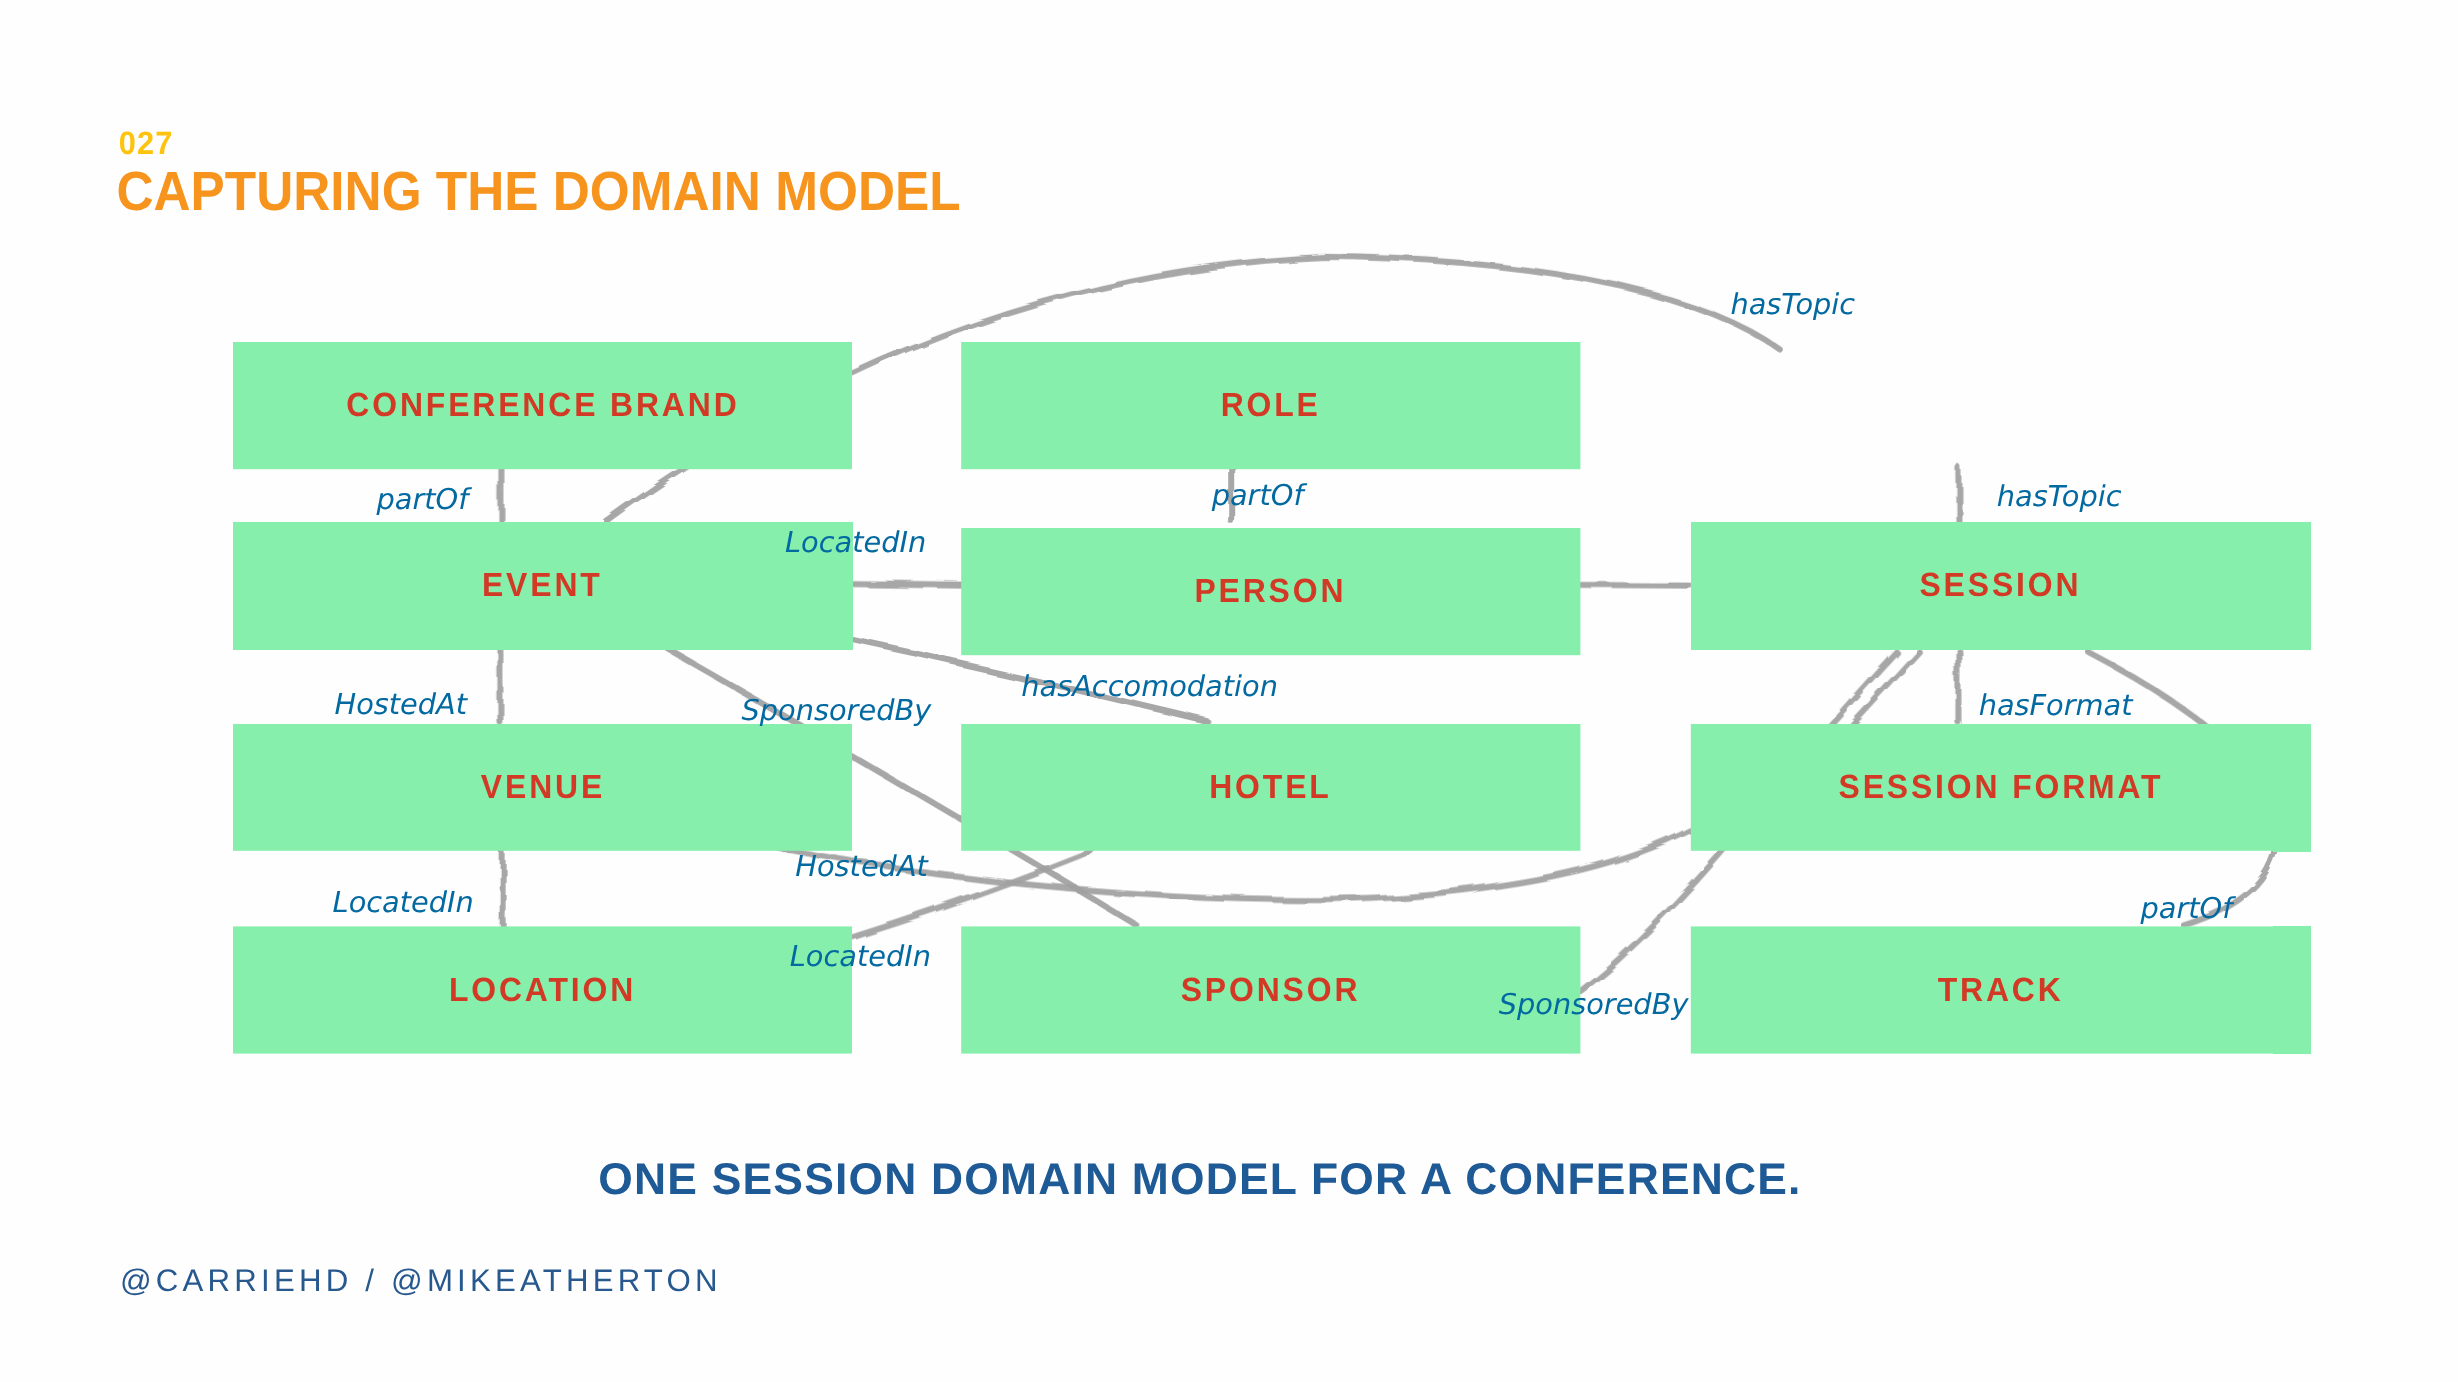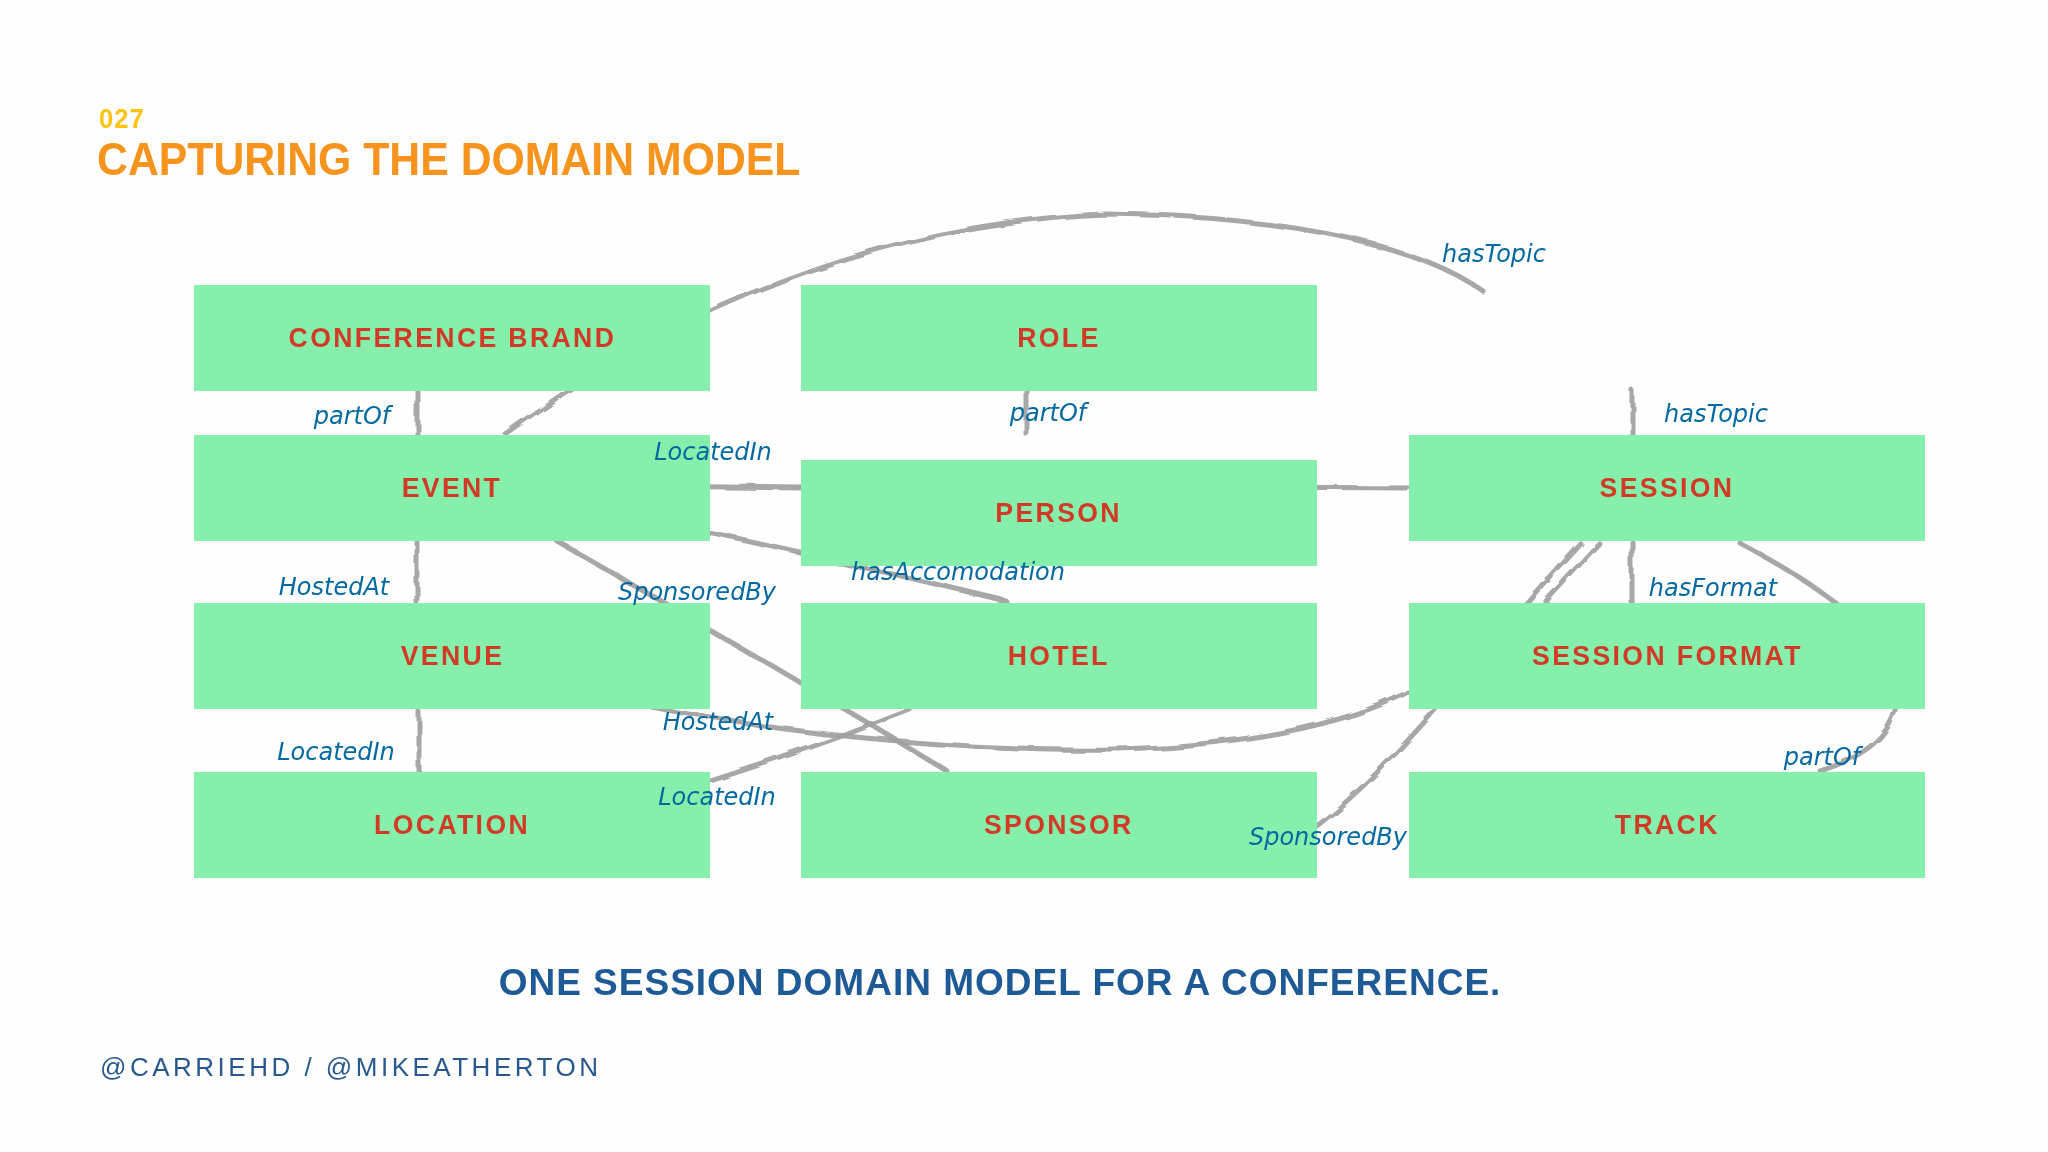--- a/index.html
+++ b/index.html
@@ -82,21 +82,21 @@
 
   <div class="entity-box" style="left:194px;top:285px">
       <span>CONFERENCE BRAND</span>
     </div>
   <div class="entity-box" style="left:801px;top:285px">
       <span>ROLE</span>
     </div>
   <div class="entity-box" style="left:194px;top:435px">
       <span>EVENT</span>
     </div>
-  <div class="entity-box" style="left:801px;top:460px">
+  <div class="entity-box" style="left:801px;top:440px">
       <span>PERSON</span>
     </div>
   <div class="entity-box" style="left:1409px;top:435px">
       <span>SESSION</span>
     </div>
   <div class="entity-box" style="left:194px;top:603px">
       <span>VENUE</span>
     </div>
   <div class="entity-box" style="left:801px;top:603px">
       <span>HOTEL</span>

